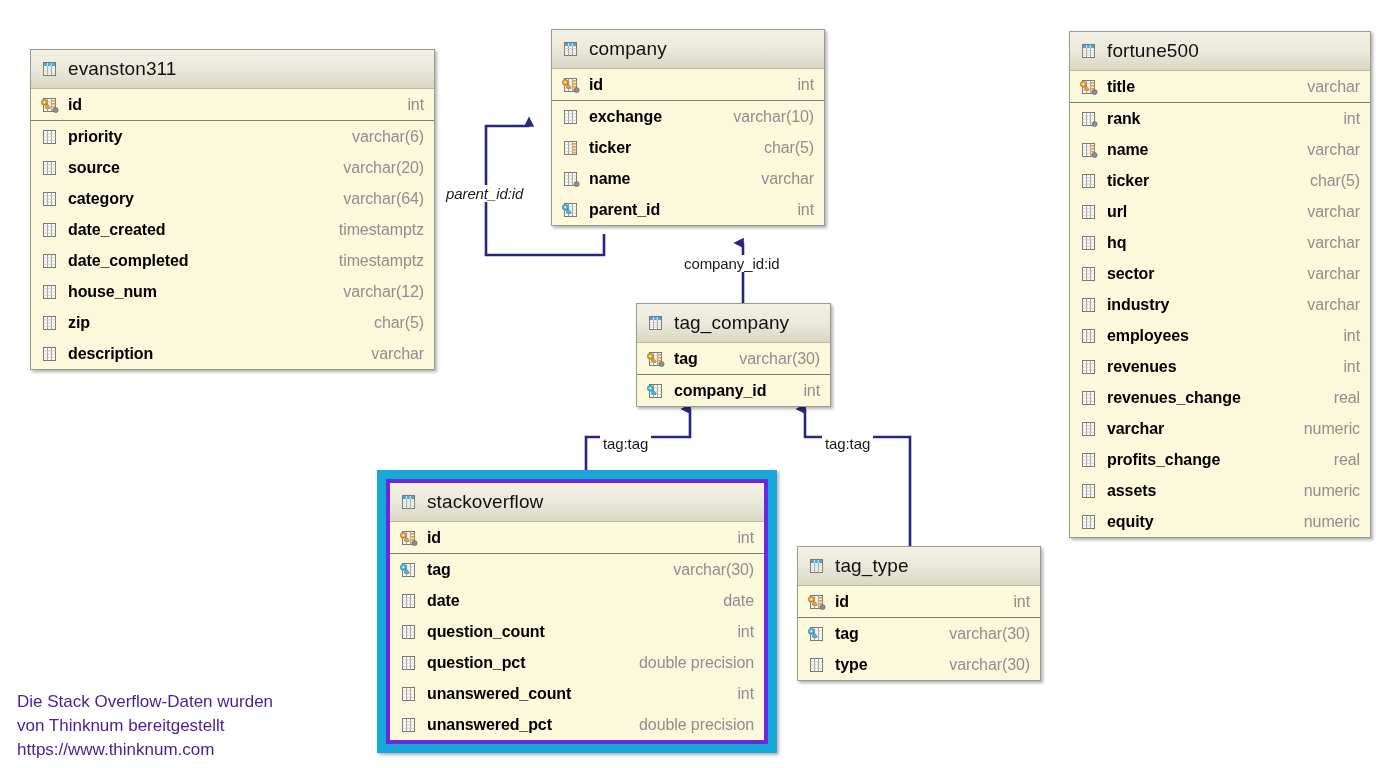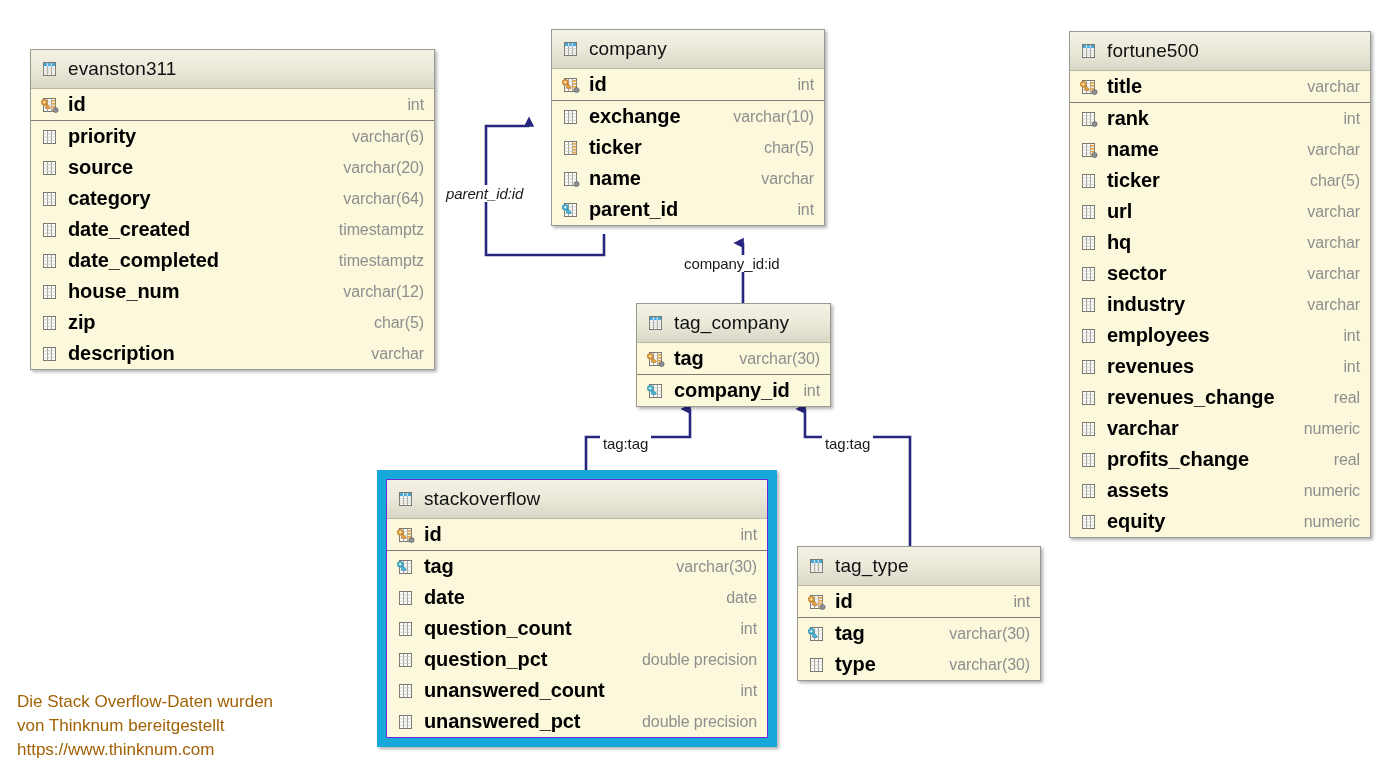--- a/index.html
+++ b/index.html
@@ -32,21 +32,21 @@
     border:1px solid #9a9a8e;
     box-shadow:2px 2px 3px rgba(0,0,0,.30);
   }
   .tbl.selected{
     border:0;
     padding:9px;
     background:#17a7d8;
     box-shadow:2px 2px 3px rgba(0,0,0,.30);
   }
   .tbl.selected > .inner{
-    border:1px solid #6d28d9;
+    border:4px solid #6d28d9;
     background:#fbf8dc;
     box-shadow:none;
   }
   .inner{position:relative;}
 
   .thead{
     display:flex;align-items:center;
     height:38px;
     padding:0 10px;
     background:linear-gradient(to bottom,#f3f1e4 0%,#eceadb 45%,#d9d7c6 100%);
@@ -61,21 +61,21 @@
     display:flex;align-items:center;
     height:31px;
     padding:0 10px;
     position:relative;
   }
   .trow.pk{
     background:#fbf8dc;
     border-bottom:1px solid #7f7f75;
   }
   .trow .cname{
-    font-size:20px;font-weight:bold;color:#000;margin-left:9px;
+    font-size:16px;font-weight:bold;color:#000;margin-left:9px;
     white-space:nowrap;letter-spacing:-.1px;
   }
   .trow .ctype{
     margin-left:auto;font-size:16px;color:#8e8e8e;white-space:nowrap;
     letter-spacing:-.1px;
   }
 
   
   .ic{width:18px;height:16px;flex:0 0 18px;position:relative;display:block;}
   .ic svg{display:block;}
@@ -884,19 +884,19 @@
             <line x1="2.5" y1="8.0" x2="14.5" y2="8.0" stroke="#c8c8bd" stroke-width=".8"></line>
             <line x1="2.5" y1="11.3" x2="14.5" y2="11.3" stroke="#c8c8bd" stroke-width=".8"></line>
           </svg>
         </span>
         <span class="cname">type</span>
         <span class="ctype">varchar(30)</span>
       </div>
     </div>
 
   <div style="position:absolute;left:17px;top:690px;width:360px;
-              font-size:17px;line-height:24px;color:#a16207;">
+              font-size:17px;line-height:24px;color:#4c1d95;">
     <div>Die Stack Overflow-Daten wurden</div>
     <div>von Thinknum bereitgestellt</div>
     <div>https://www.thinknum.com</div>
   </div>
 
 </div>
 
 </body></html>

